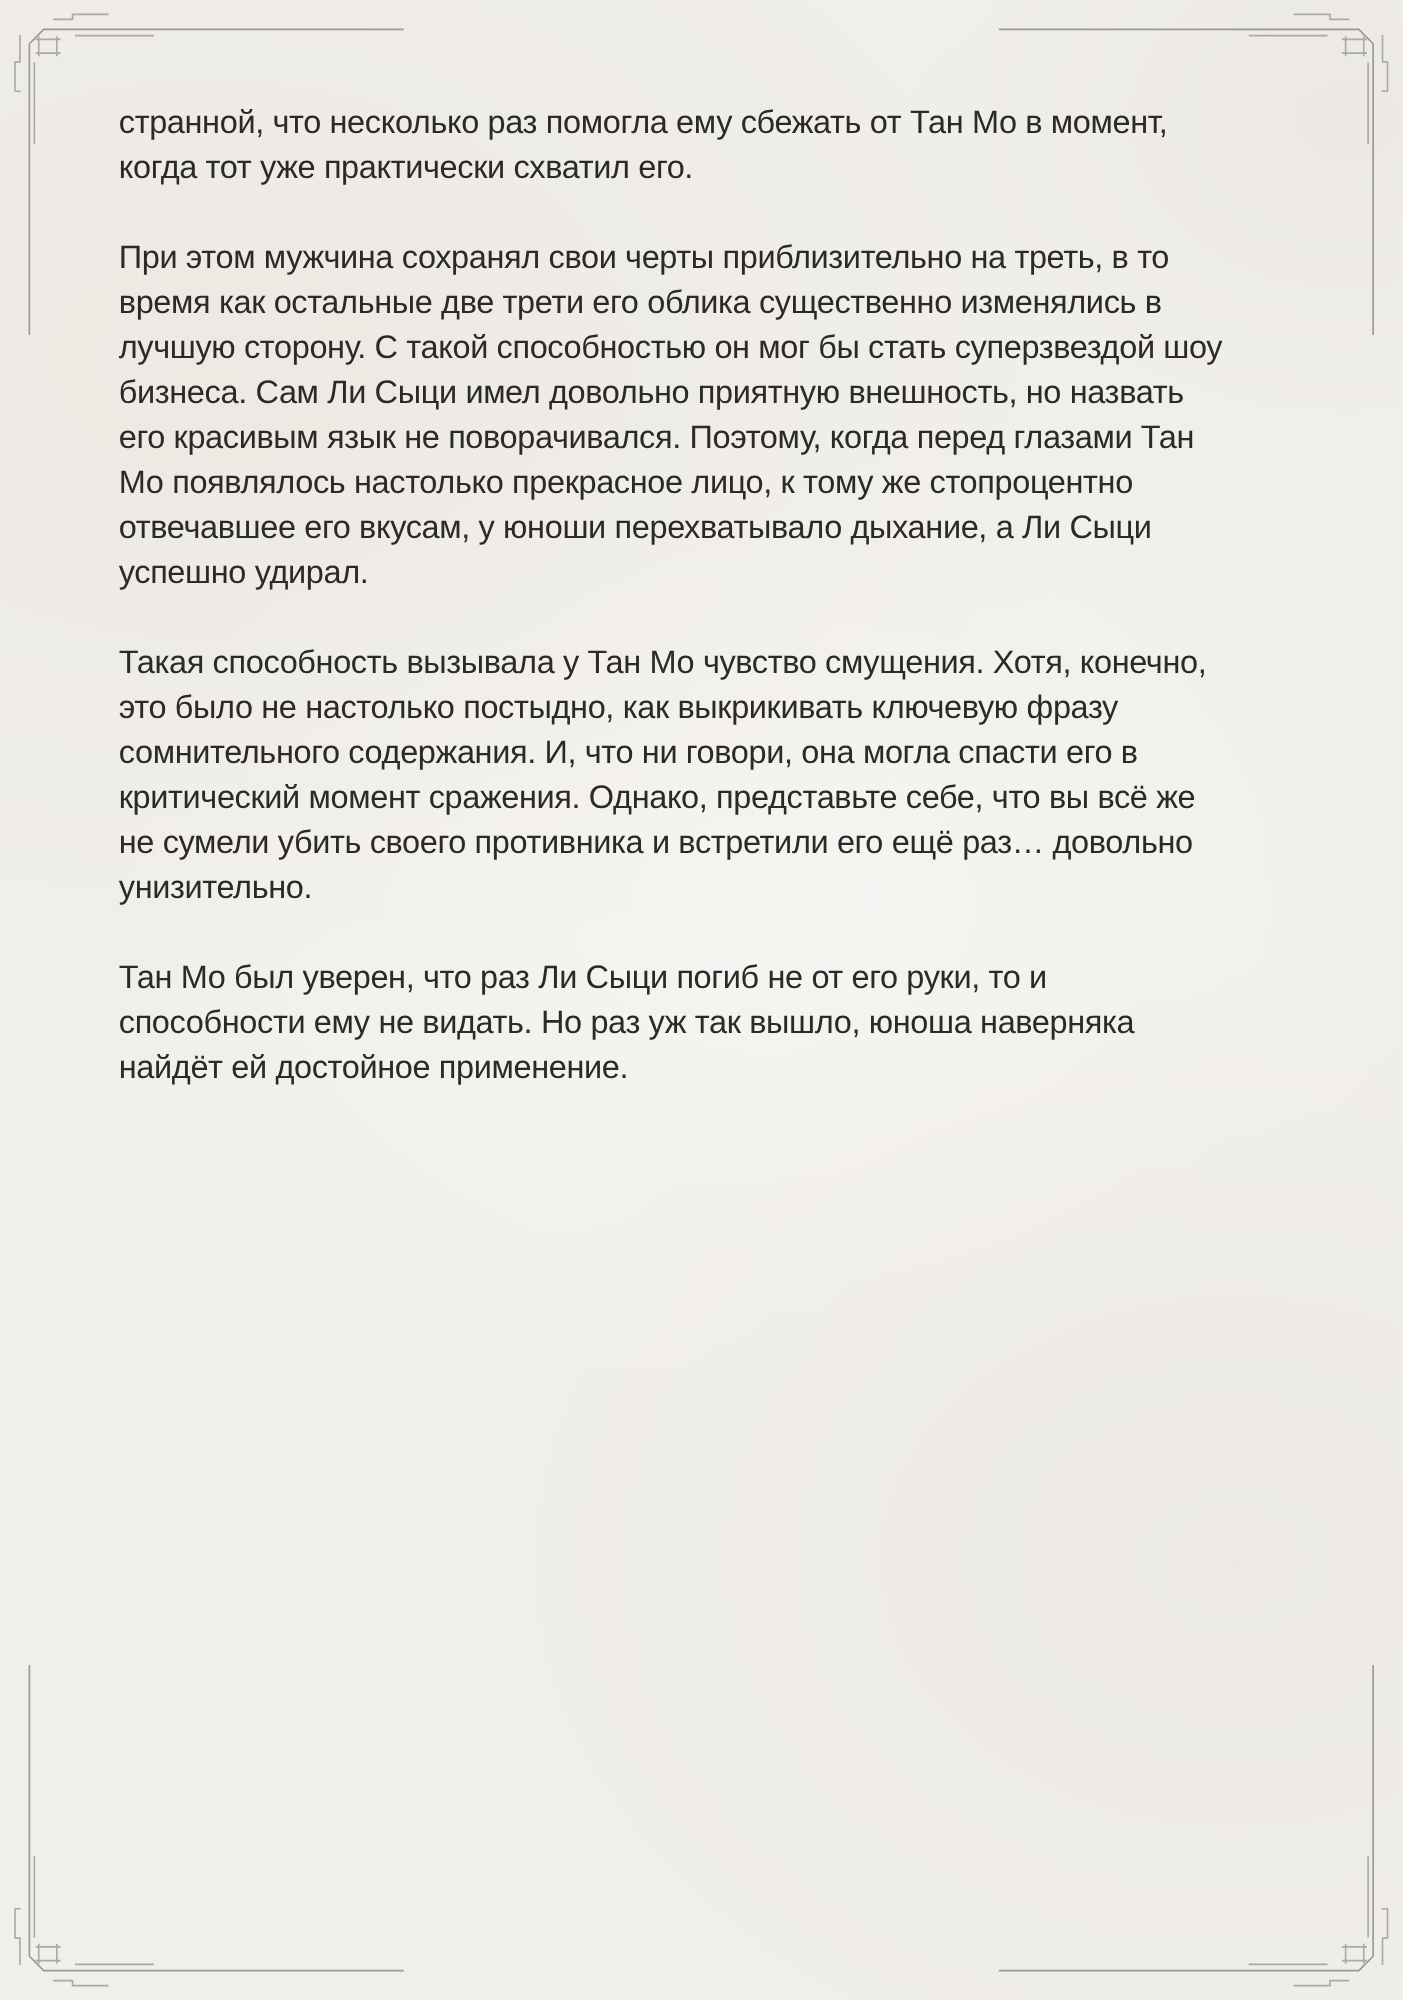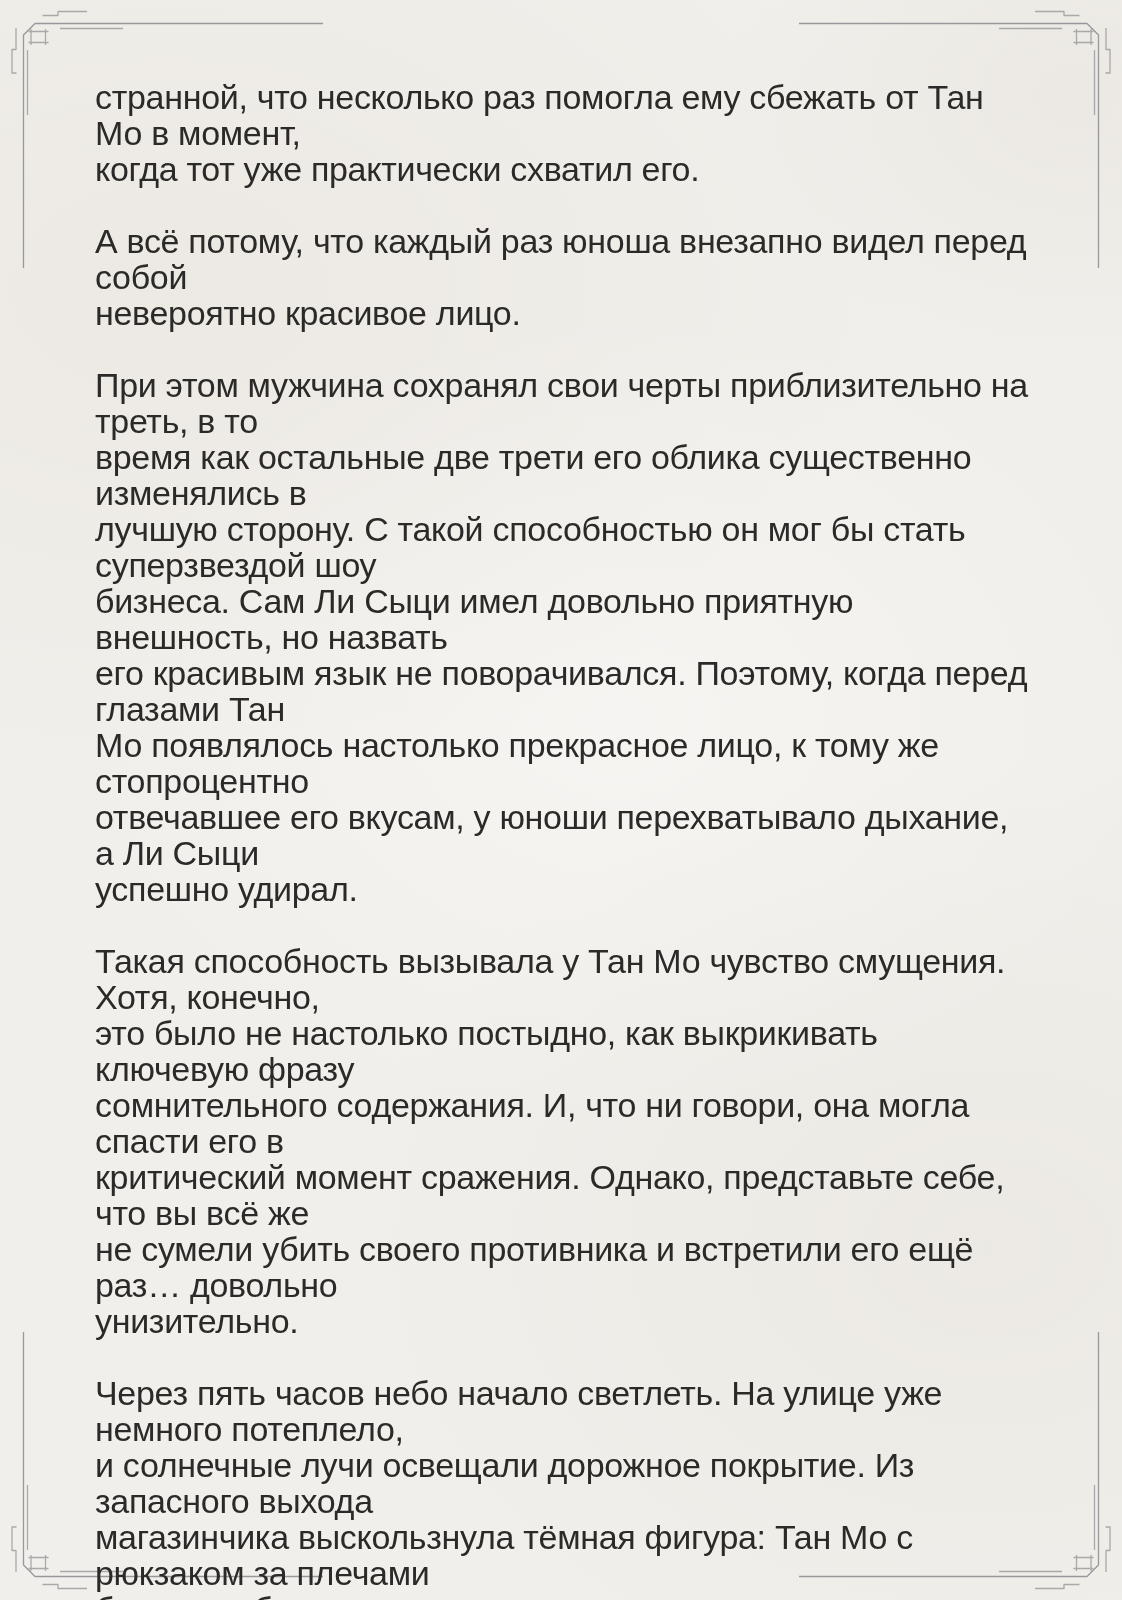--- a/index.html
+++ b/index.html
@@ -39,21 +39,21 @@
     stroke-linejoin:round;
   }
   svg.ornament .faint{opacity:.8;}
   main.text-area{
     position:absolute;
     left:0;top:0;right:0;
     padding:79px 88px 0 95px;
   }
   p.para{
     white-space:pre-line;
-    font-size:34px;
+    font-size:26px;
     line-height:36px;
     letter-spacing:-0.3px;
     color:var(--text-color,#2b2a28);
     margin:0 0 36px 0;
   }
 </style>
 </head>
 <body>
 
 <div class="page">
@@ -76,35 +76,32 @@
     </defs>
     <use href="#corner"></use>
     <use href="#corner" transform="translate(1122,0) scale(-1,1)"></use>
     <use href="#corner" transform="translate(0,1600) scale(1,-1)"></use>
     <use href="#corner" transform="translate(1122,1600) scale(-1,-1)"></use>
   </svg>
 
   <main class="text-area">
     <p class="para">странной, что несколько раз помогла ему сбежать от Тан Мо в момент,
 когда тот уже практически схватил его.</p>
-    <p class="para">А всё потому, что каждый раз юноша внезапно видел перед собой
-невероятно красивое лицо.</p>
     <p class="para">При этом мужчина сохранял свои черты приблизительно на треть, в то
 время как остальные две трети его облика существенно изменялись в
 лучшую сторону. С такой способностью он мог бы стать суперзвездой шоу
 бизнеса. Сам Ли Сыци имел довольно приятную внешность, но назвать
 его красивым язык не поворачивался. Поэтому, когда перед глазами Тан
 Мо появлялось настолько прекрасное лицо, к тому же стопроцентно
 отвечавшее его вкусам, у юноши перехватывало дыхание, а Ли Сыци
 успешно удирал.</p>
     <p class="para">Такая способность вызывала у Тан Мо чувство смущения. Хотя, конечно,
 это было не настолько постыдно, как выкрикивать ключевую фразу
 сомнительного содержания. И, что ни говори, она могла спасти его в
 критический момент сражения. Однако, представьте себе, что вы всё же
 не сумели убить своего противника и встретили его ещё раз… довольно
 унизительно.</p>
-    <p class="para">Через пять часов небо начало светлеть. На улице уже немного потеплело,
-и солнечные лучи освещали дорожное покрытие. Из запасного выхода
-магазинчика выскользнула тёмная фигура: Тан Мо с рюкзаком за плечами
-быстро побежал, петляя между домами.</p>
+    <p class="para">Тан Мо был уверен, что раз Ли Сыци погиб не от его руки, то и
+способности ему не видать. Но раз уж так вышло, юноша наверняка
+найдёт ей достойное применение.</p>
   </main>
 
 </div>
 
 </body></html>

